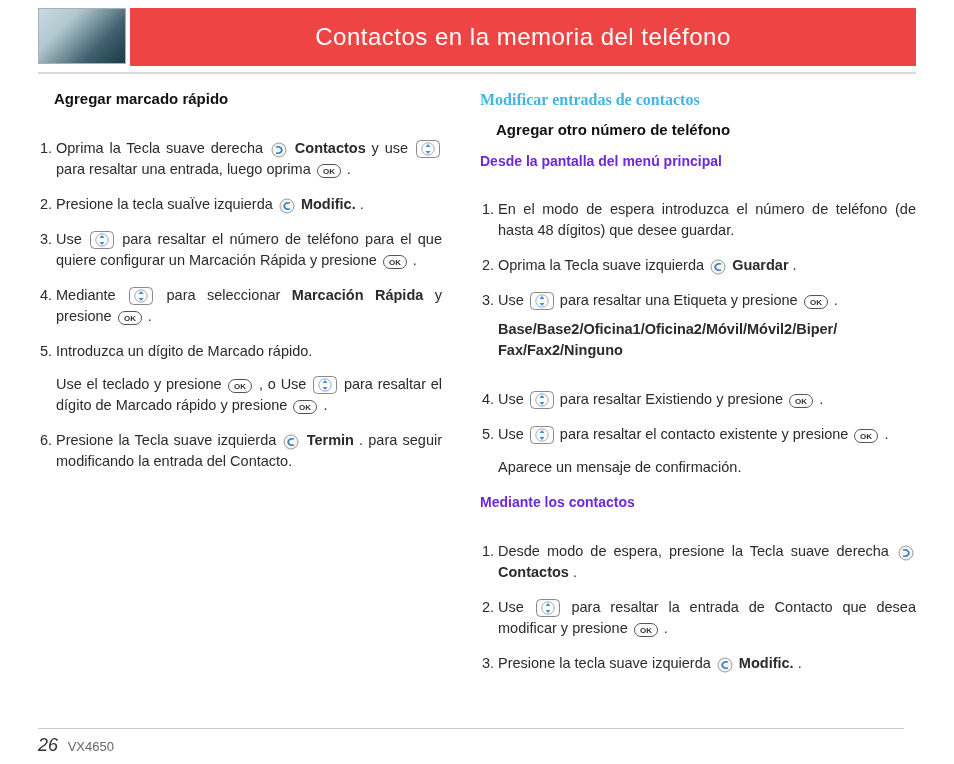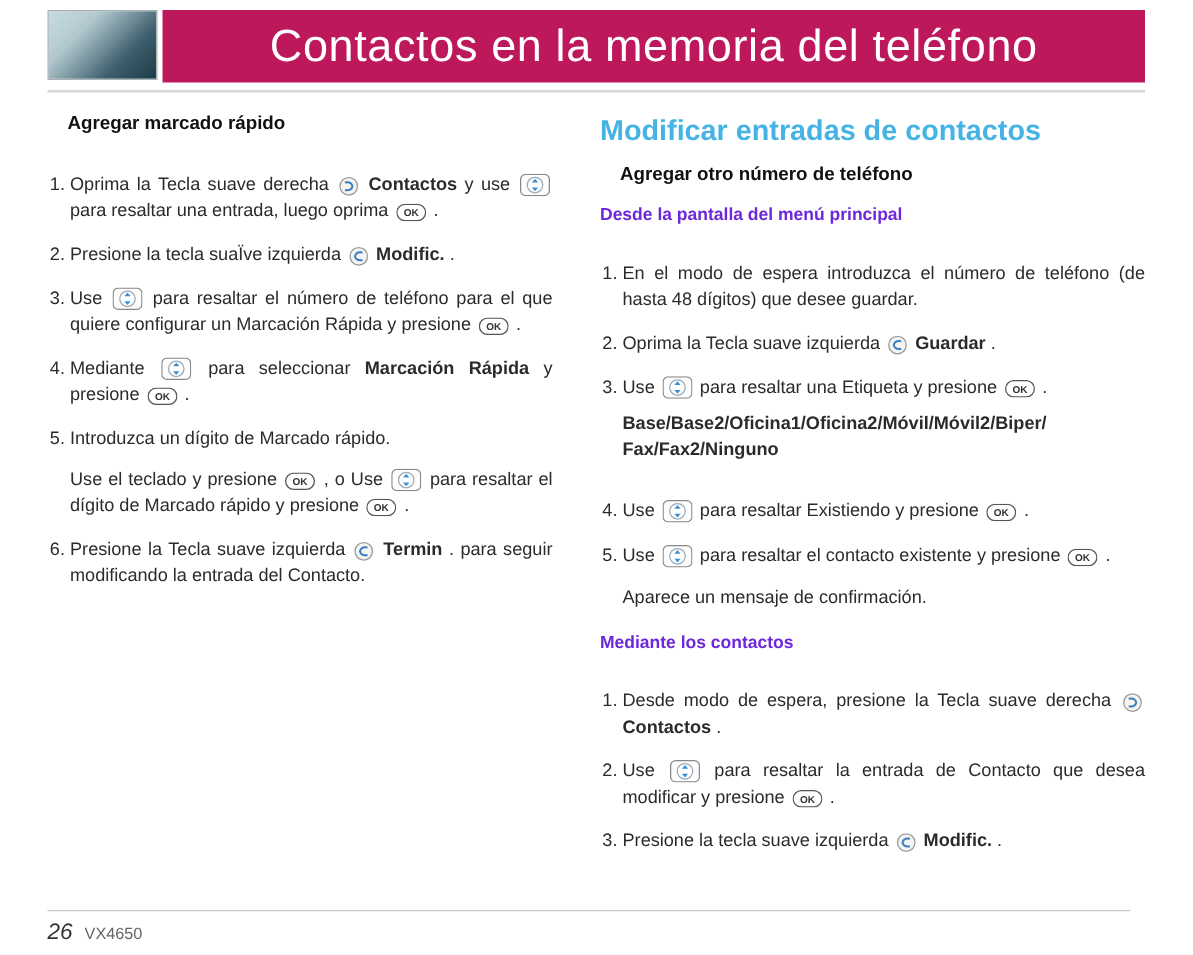--- a/index.html
+++ b/index.html
@@ -7,34 +7,34 @@
   .page { position: relative; width: 954px; height: 764px; padding: 0 38px 0 38px; }
   .header { display: flex; align-items: stretch; height: 58px; margin: 8px 0 6px 0; }
   .header-img {
     width: 88px; height: 56px;
     background: linear-gradient(135deg, #c9dbe2 0%, #b2c8cf 30%, #3e5f6d 70%, #1b3b46 100%);
     border: 1px solid #a6b0b5;
     flex: 0 0 88px;
   }
   .header-title {
     flex: 1;
-    background: #be185d;
+    background: #ef4444;
     color: #fff;
     font-weight: 300;
-    font-size: 36px;
+    font-size: 24px;
     letter-spacing: .5px;
     display: flex; align-items: center; justify-content: center;
     margin-left: 4px;
   }
   .rule { border: 0; height: 2px; background: #d6d8d9; margin: 2px 0 14px 0; }
   .cols { display: flex; gap: 38px; }
   .col { flex: 1; font-size: 14.5px; line-height: 1.45; color: #2b2b2b; }
   .col.left { flex: 0 0 404px; }
   h3 { font-size: 15px; font-weight: 700; margin: 0 0 10px 16px; color: #111; font-family: "Trebuchet MS", Arial, sans-serif; }
-  h2.blue { color: #45b3e3; font-size: 23px; font-weight: 700; margin: 0 0 8px 0; font-family: Liberation Sans, sans-serif; }
+  h2.blue { color: #45b3e3; font-size: 16px; font-weight: 700; margin: 0 0 8px 0; font-family: Liberation Serif, serif; }
   h4 { font-size: 14px; font-weight: 700; margin: 6px 0 8px 0; color: #6d28d9; font-family: "Trebuchet MS", Arial, sans-serif; }
   ol { list-style: decimal; padding-left: 18px; margin-top: 28px; }
   ol > li { margin-bottom: 14px; text-align: justify; }
   ol > li .sub { display: block; margin-top: 12px; }
   .b { font-weight: 700; }
   .bold-line { font-weight: 700; margin: 0 0 14px 18px; }
   .footer {
     position: absolute; left: 38px; right: 50px; bottom: 16px;
     border-top: 1px solid #c8cacb; padding-top: 6px;
     font-size: 13px; color: #666;

